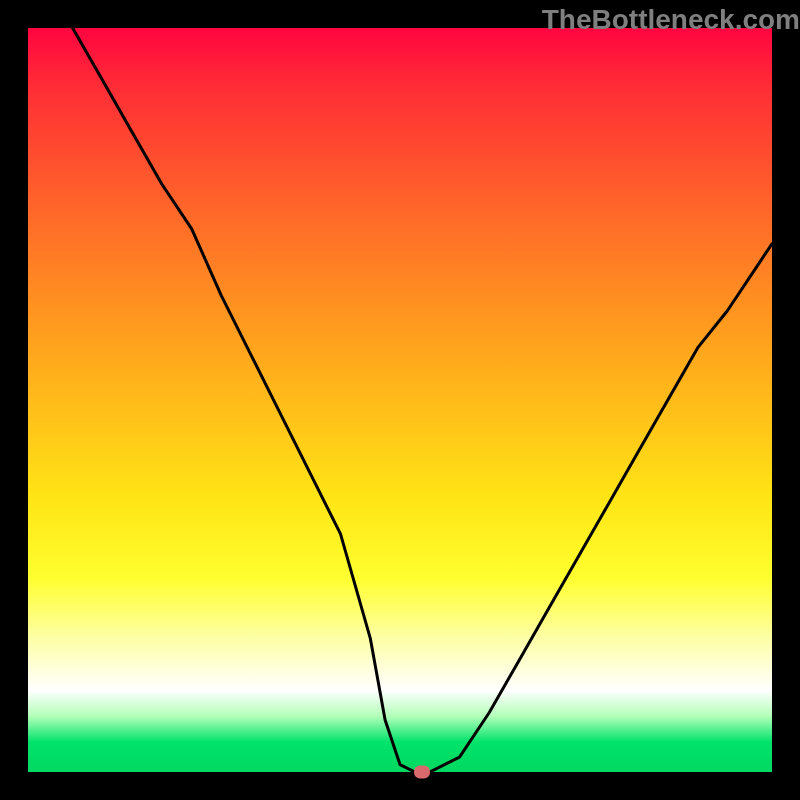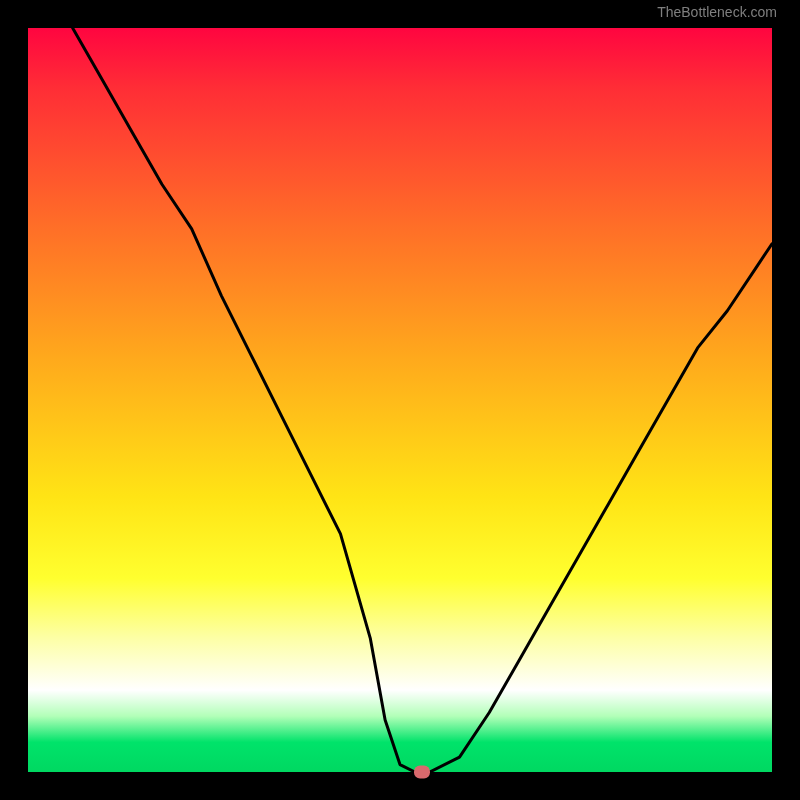--- a/index.html
+++ b/index.html
@@ -13,23 +13,23 @@
   }
   .frame {
     position: relative;
     width: 800px;
     height: 800px;
     background: #000;
   }
   .watermark {
     position: absolute;
     top: 4px;
-    right: 23px;
-    font-size: 14px;
-    font-weight: 400;
+    right: 0;
+    font-size: 28px;
+    font-weight: 700;
     color: #7f7f7f;
     z-index: 10;
   }
   .plot-area {
     position: absolute;
     left: 28px;
     top: 28px;
     width: 744px;
     height: 744px;
     background: linear-gradient(to bottom,

